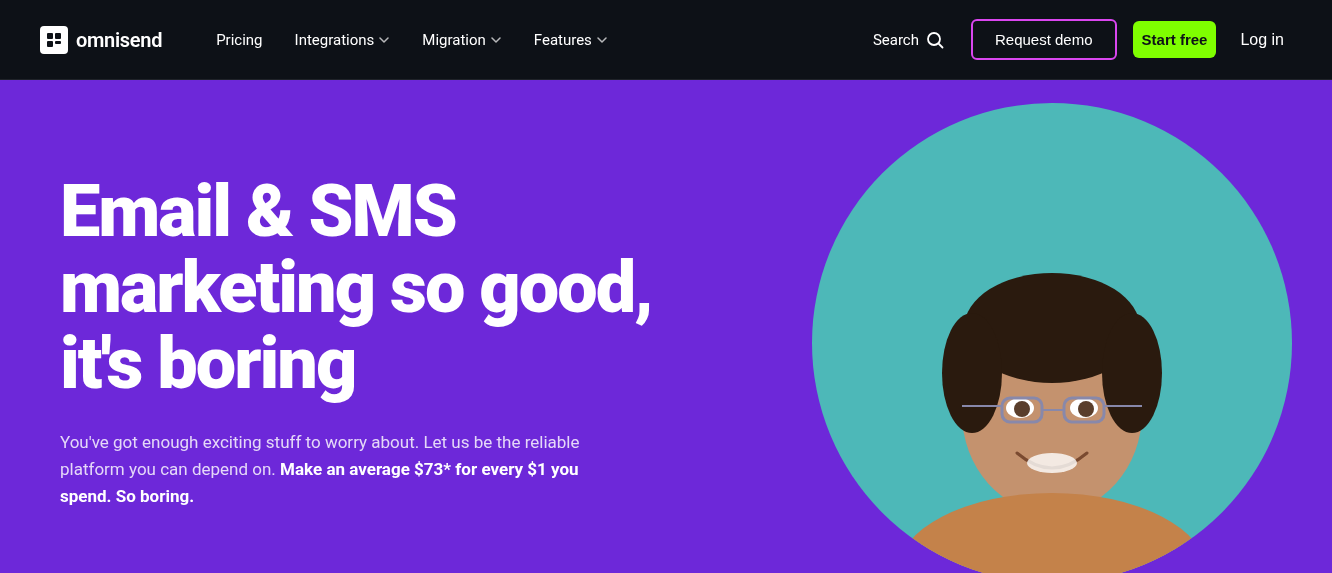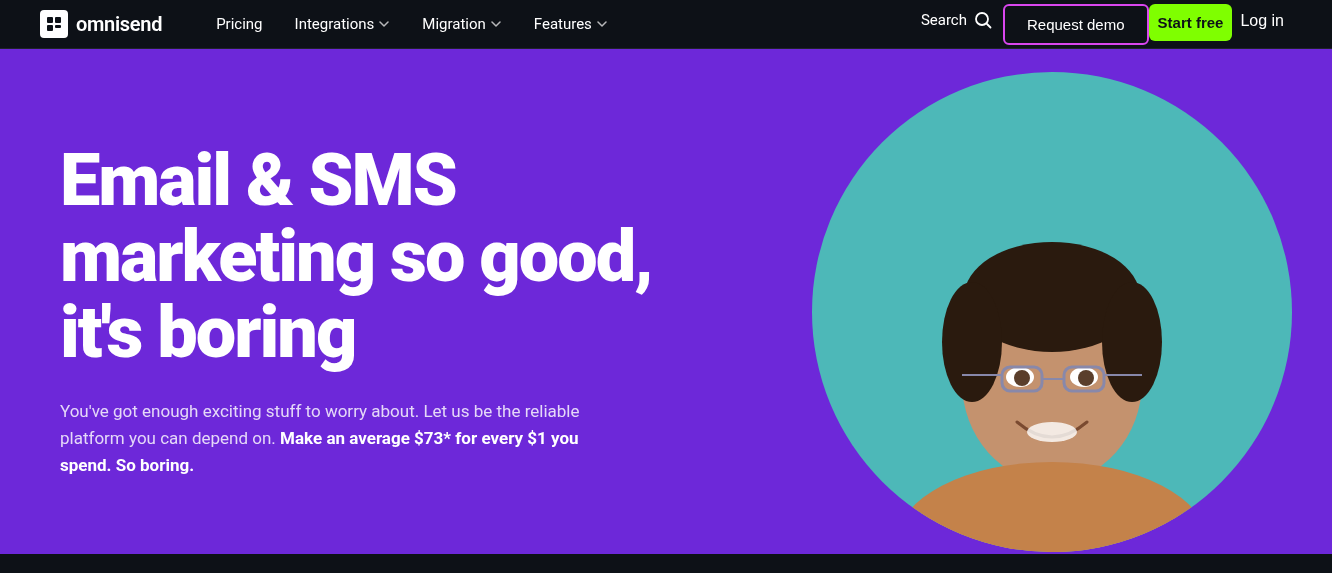--- a/index.html
+++ b/index.html
@@ -15,21 +15,21 @@
       width: 1332px;
       height: 573px;
       overflow: hidden;
     }
 
     
     nav {
       display: flex;
       align-items: center;
       padding: 0 40px;
-      height: 49px;
+      height: 80px;
       background: #0d1117;
       border-bottom: 1px solid rgba(255,255,255,0.08);
       position: relative;
       z-index: 10;
     }
 
     .logo-area {
       display: flex;
       align-items: center;
       gap: 8px;
@@ -80,21 +80,22 @@
     }
 
     .chevron-down {
       width: 12px;
       height: 12px;
       opacity: 0.7;
     }
 
     .nav-right {
       display: flex;
-      align-items: flex-start;
+      align-items: center;
+      gap: 16px;
     }
 
     .search-area {
       display: flex;
       align-items: center;
       gap: 6px;
       color: #ffffff;
       font-size: 15px;
       cursor: pointer;
       padding: 6px 10px;

